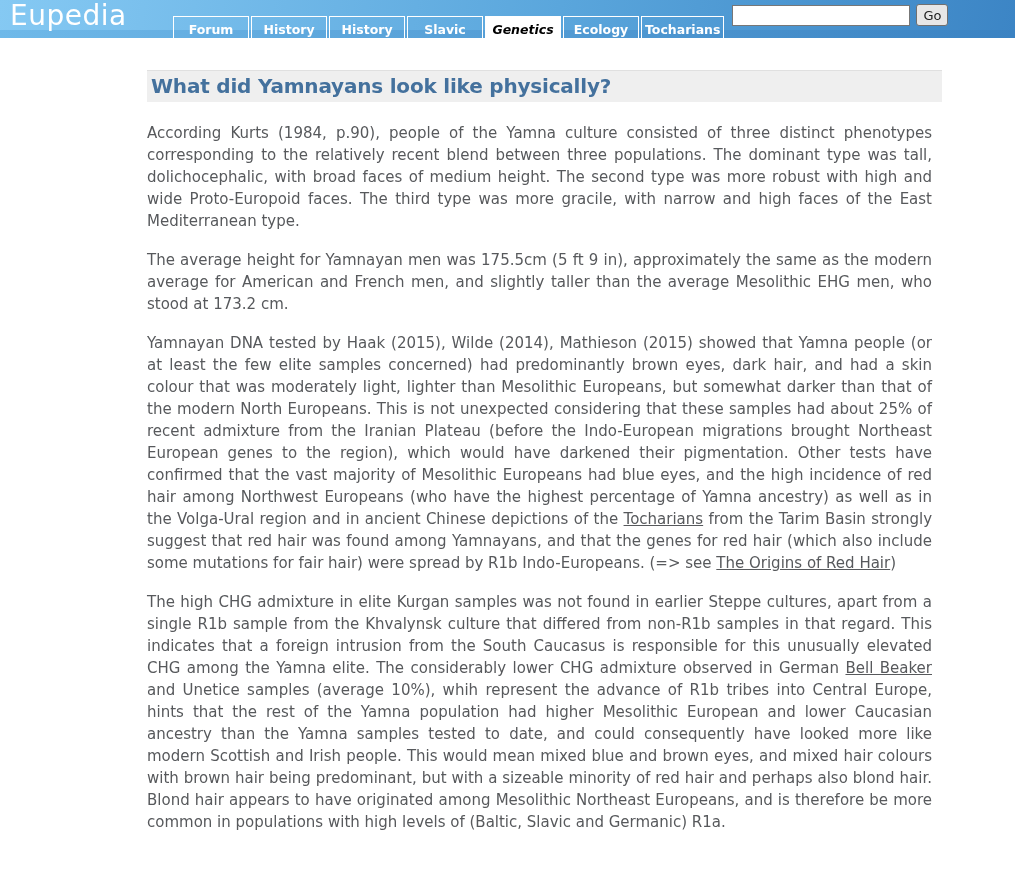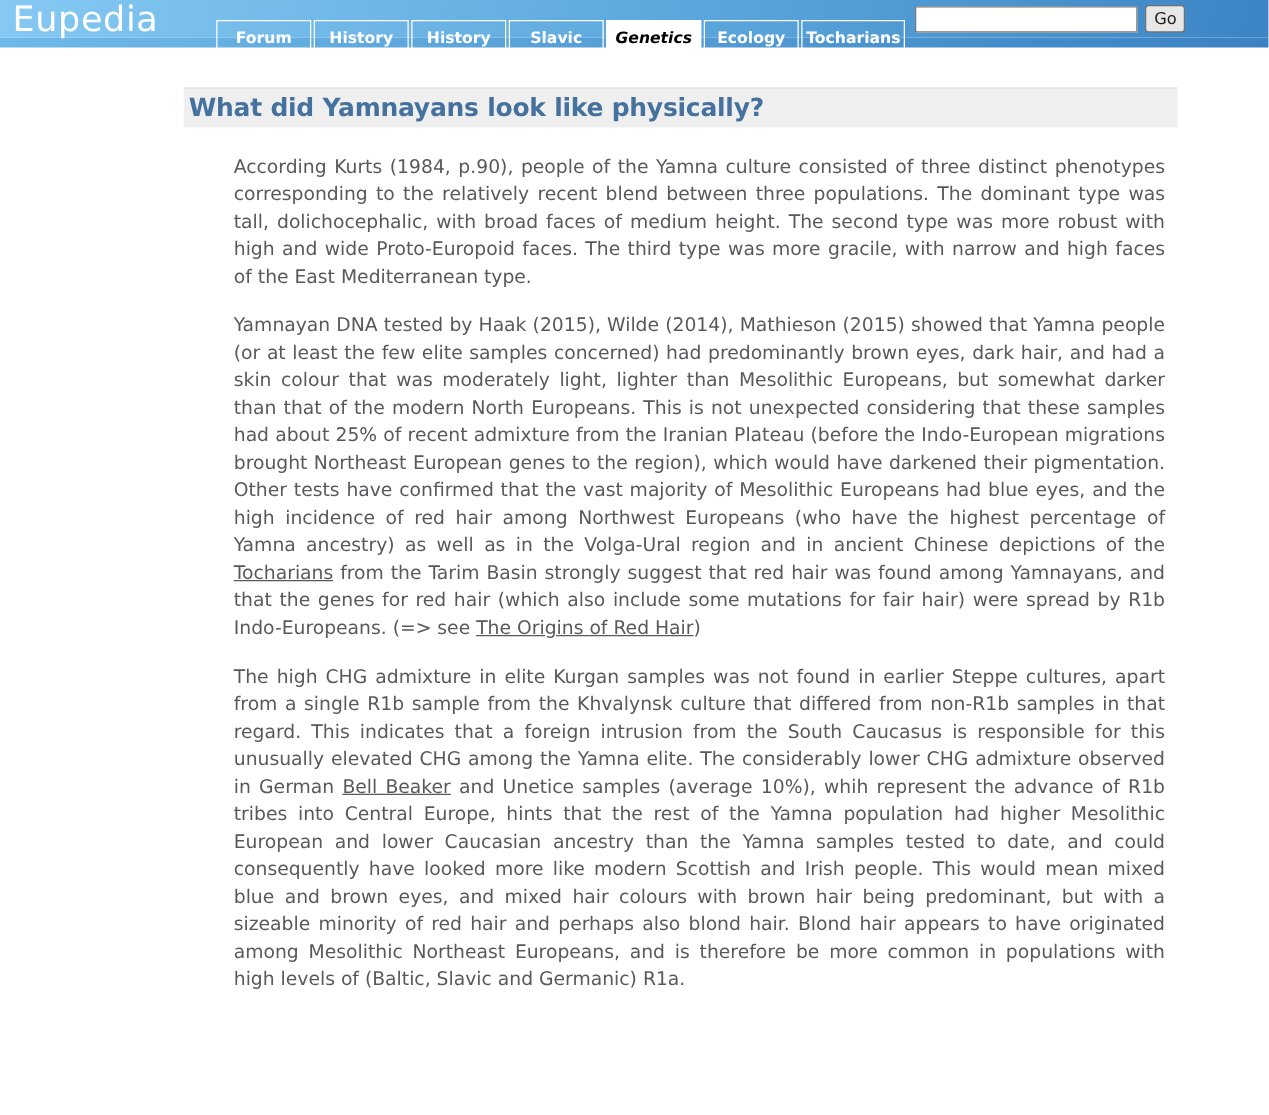--- a/index.html
+++ b/index.html
@@ -101,21 +101,20 @@
     border-top: 1px solid #e0e0e0;
     padding: 3px 6px 4px 4px;
     box-sizing: border-box;
     font-size: 20px;
     font-weight: bold;
     color: #44719d;
     letter-spacing: -0.2px;
   }
   .article {
     padding-right: 10px;
-    margin-left: 40px;
   }
   .article p {
     margin: 17px 0;
     text-align: justify;
     color: #57595c;
     font-size: 15px;
     line-height: 22px;
   }
   .article p:first-child { margin-top: 20px; }
   .article a.inline-link {
@@ -143,18 +142,19 @@
       <input class="search-input" type="text" value="" style="">
       <button class="go-button">Go</button>
     </div>
   </div>
   <div class="header-strip"></div>
 
   <div class="content">
     <div class="title-bar">What did Yamnayans look like physically?</div>
     <div class="article">
         <p>According Kurts (1984, p.90), people of the Yamna culture consisted of three distinct phenotypes corresponding to the relatively recent blend between three populations. The dominant type was tall, dolichocephalic, with broad faces of medium height. The second type was more robust with high and wide Proto-Europoid faces. The third type was more gracile, with narrow and high faces of the East Mediterranean type.</p>
+        <p>The average height for Yamnayan men was 175.5cm (5 ft 9 in), approximately the same as the modern average for American and French men, and slightly taller than the average Mesolithic EHG men, who stood at 173.2 cm.</p>
         <p>Yamnayan DNA tested by Haak (2015), Wilde (2014), Mathieson (2015) showed that Yamna people (or at least the few elite samples concerned) had predominantly brown eyes, dark hair, and had a skin colour that was moderately light, lighter than Mesolithic Europeans, but somewhat darker than that of the modern North Europeans. This is not unexpected considering that these samples had about 25% of recent admixture from the Iranian Plateau (before the Indo-European migrations brought Northeast European genes to the region), which would have darkened their pigmentation. Other tests have confirmed that the vast majority of Mesolithic Europeans had blue eyes, and the high incidence of red hair among Northwest Europeans (who have the highest percentage of Yamna ancestry) as well as in the Volga-Ural region and in ancient Chinese depictions of the <a class="inline-link" href="#">Tocharians</a> from the Tarim Basin strongly suggest that red hair was found among Yamnayans, and that the genes for red hair (which also include some mutations for fair hair) were spread by R1b Indo-Europeans. (=&gt; see <a class="inline-link" href="#">The Origins of Red Hair</a>)</p>
         <p>The high CHG admixture in elite Kurgan samples was not found in earlier Steppe cultures, apart from a single R1b sample from the Khvalynsk culture that differed from non-R1b samples in that regard. This indicates that a foreign intrusion from the South Caucasus is responsible for this unusually elevated CHG among the Yamna elite. The considerably lower CHG admixture observed in German <a class="inline-link" href="#">Bell Beaker</a> and Unetice samples (average 10%), whih represent the advance of R1b tribes into Central Europe, hints that the rest of the Yamna population had higher Mesolithic European and lower Caucasian ancestry than the Yamna samples tested to date, and could consequently have looked more like modern Scottish and Irish people. This would mean mixed blue and brown eyes, and mixed hair colours with brown hair being predominant, but with a sizeable minority of red hair and perhaps also blond hair. Blond hair appears to have originated among Mesolithic Northeast Europeans, and is therefore be more common in populations with high levels of (Baltic, Slavic and Germanic) R1a.</p>
       </div>
   </div>
 
 </div>
 
 </body></html>

